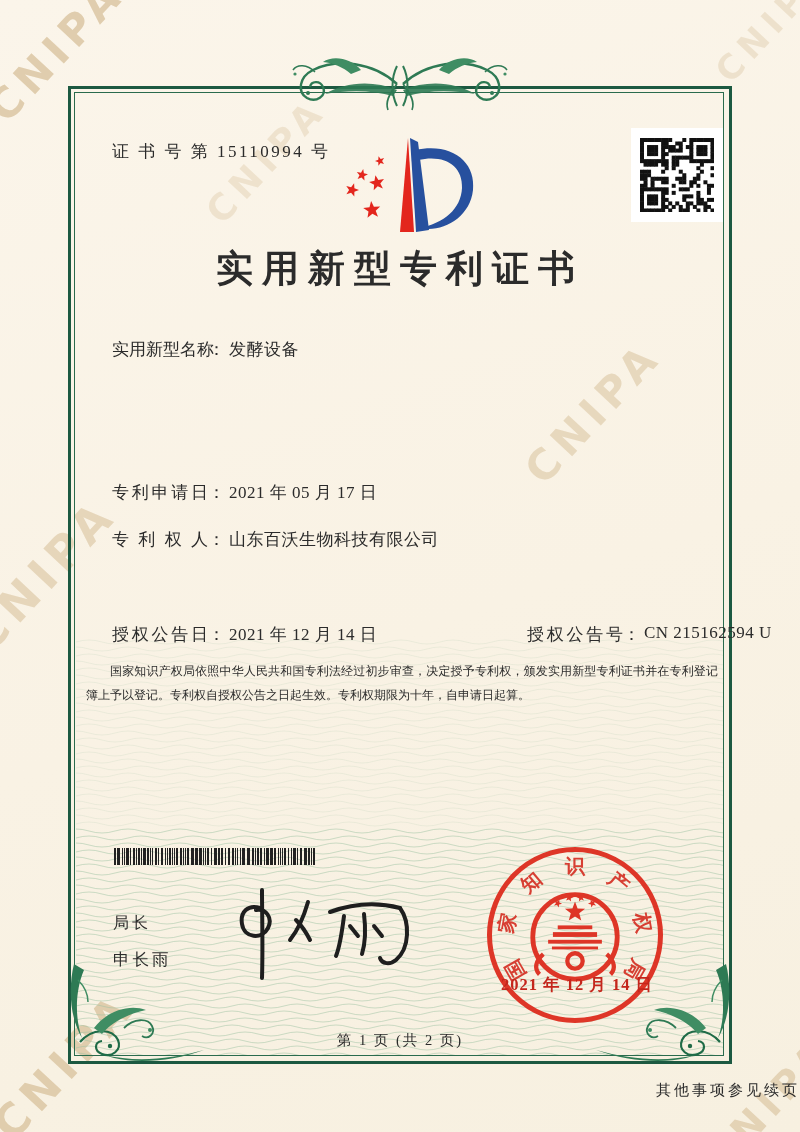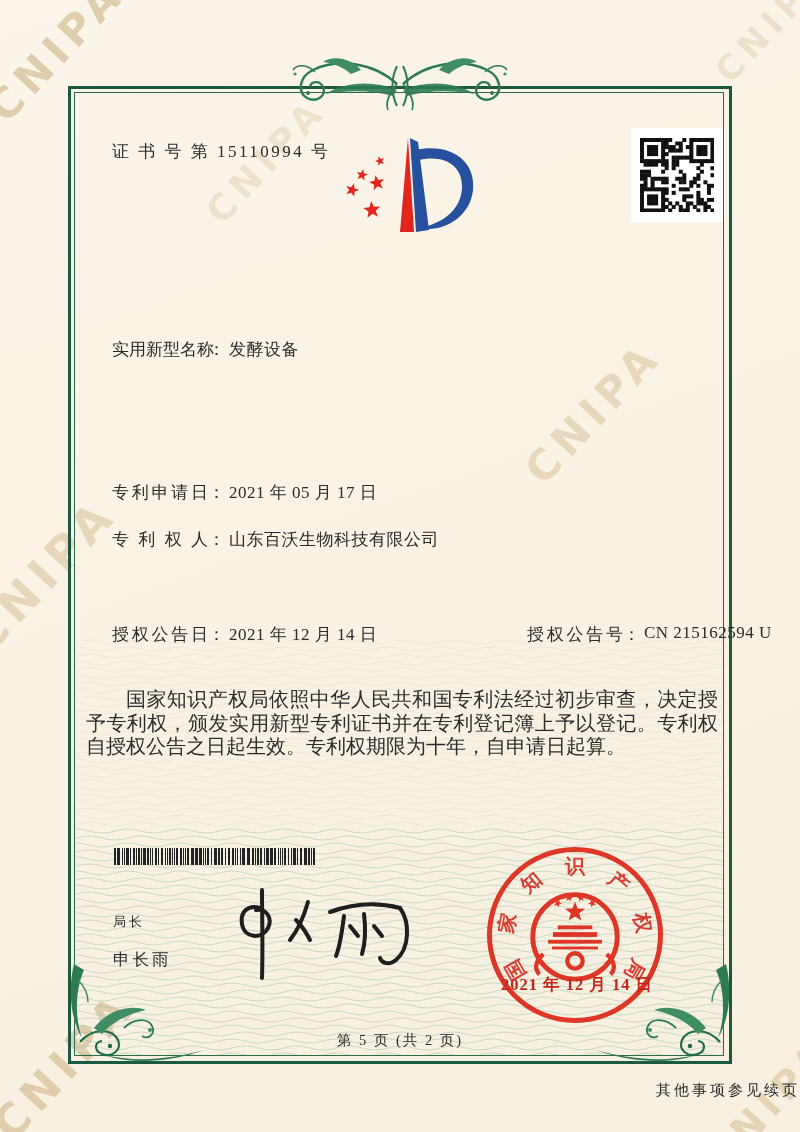--- a/index.html
+++ b/index.html
@@ -28,26 +28,26 @@
   
   .frow{position:absolute;left:112px;font-size:17px;z-index:5;white-space:nowrap;}
   .flabel{display:inline-block;width:96px;text-align:justify;text-align-last:justify;
           vertical-align:top;}
   .fcolon{display:inline-block;margin:0 4px 0 0;vertical-align:top;}
   .fvalue{display:inline-block;letter-spacing:0.5px;vertical-align:top;}
   .fvalue-wrap{display:inline-block;width:462px;white-space:normal;line-height:23px;
           letter-spacing:0.5px;vertical-align:top;}
   .grant-no{position:absolute;left:415px;top:0;white-space:nowrap;}
   
-  .paras{position:absolute;left:86px;top:688px;width:632px;z-index:5;
-         font-size:20px;line-height:23.5px;text-align:justify;}
+  .paras{position:absolute;left:86px;top:660px;width:632px;z-index:5;
+         font-size:12px;line-height:23.5px;text-align:justify;}
   .paras p{margin:0;text-indent:2em;}
   
   .barcode{position:absolute;left:114px;top:848px;z-index:5;}
-  .officer-title{position:absolute;left:113px;top:913px;font-size:13px;letter-spacing:3px;z-index:5;}
+  .officer-title{position:absolute;left:113px;top:913px;font-size:16px;letter-spacing:3px;z-index:5;}
   .officer-name{position:absolute;left:113px;top:949px;font-size:16.5px;letter-spacing:3px;z-index:5;text-align:right;}
   .signature{position:absolute;left:222px;top:886px;z-index:6;}
   .seal{position:absolute;left:487px;top:847px;width:176px;height:176px;z-index:6;opacity:.95;}
   .seal-ring{position:absolute;left:0;top:0;width:166px;height:166px;border:5px solid #dd2c1e;
              border-radius:50%;}
   .seal-char{position:absolute;width:24px;height:26px;text-align:center;font-size:20px;
              font-weight:bold;color:#d6362a;line-height:26px;}
   .emblem{position:absolute;left:40px;top:40px;}
   .seal-date{position:absolute;left:488px;top:974px;width:178px;text-align:center;z-index:7;
              font-size:16.5px;font-weight:bold;color:#c4261c;letter-spacing:1px;white-space:nowrap;}
@@ -409,20 +409,21 @@
         <rect x="28.19" y="70.48" width="4" height="4" fill="#111"></rect>
         <rect x="38.76" y="70.48" width="4" height="4" fill="#111"></rect>
         <rect x="42.29" y="70.48" width="4" height="4" fill="#111"></rect>
         <rect x="45.81" y="70.48" width="4" height="4" fill="#111"></rect>
         <rect x="56.38" y="70.48" width="4" height="4" fill="#111"></rect>
         <rect x="63.43" y="70.48" width="4" height="4" fill="#111"></rect>
         <rect x="70.48" y="70.48" width="4" height="4" fill="#111"></rect>
       </svg>
   </div>
 
+  <div class="title">实用新型专利证书</div>
 
   <div class="frow" style="top:338px">
     <span class="flabel">实用新型名称</span><span class="fcolon">：</span><span class="fvalue">发酵设备</span>
   </div>
   <div class="frow" style="top:481px">
     <span class="flabel">专利申请日</span><span class="fcolon">：</span><span class="fvalue">2021 年 05 月 17 日</span>
   </div>
   <div class="frow" style="top:528px">
     <span class="flabel">专利权人</span><span class="fcolon">：</span><span class="fvalue">山东百沃生物科技有限公司</span>
   </div>
@@ -548,16 +549,16 @@
       <rect x="-23" y="-3" width="46" height="5" fill="#dd2c1e"></rect>
       <rect x="-28" y="5" width="56" height="4" fill="#dd2c1e"></rect>
       <rect x="-24" y="12" width="48" height="3" fill="#dd2c1e"></rect>
       <circle cx="0" cy="27" r="8" fill="none" stroke="#dd2c1e" stroke-width="4.5"></circle>
       <path d="M-33,20 C-41,27 -43,35 -37,41" stroke="#dd2c1e" stroke-width="4.5" fill="none"></path>
       <path d="M33,20 C41,27 43,35 37,41" stroke="#dd2c1e" stroke-width="4.5" fill="none"></path>
     </svg>
   </div>
   <div class="seal-date">2021 年 12 月 14 日</div>
 
-  <div class="page-num">第 5 页 (共 2 页)</div>
+  <div class="page-num">第 1 页 (共 2 页)</div>
   <div class="cont-note">其他事项参见续页</div>
 
 </div>
 
 </body></html>

